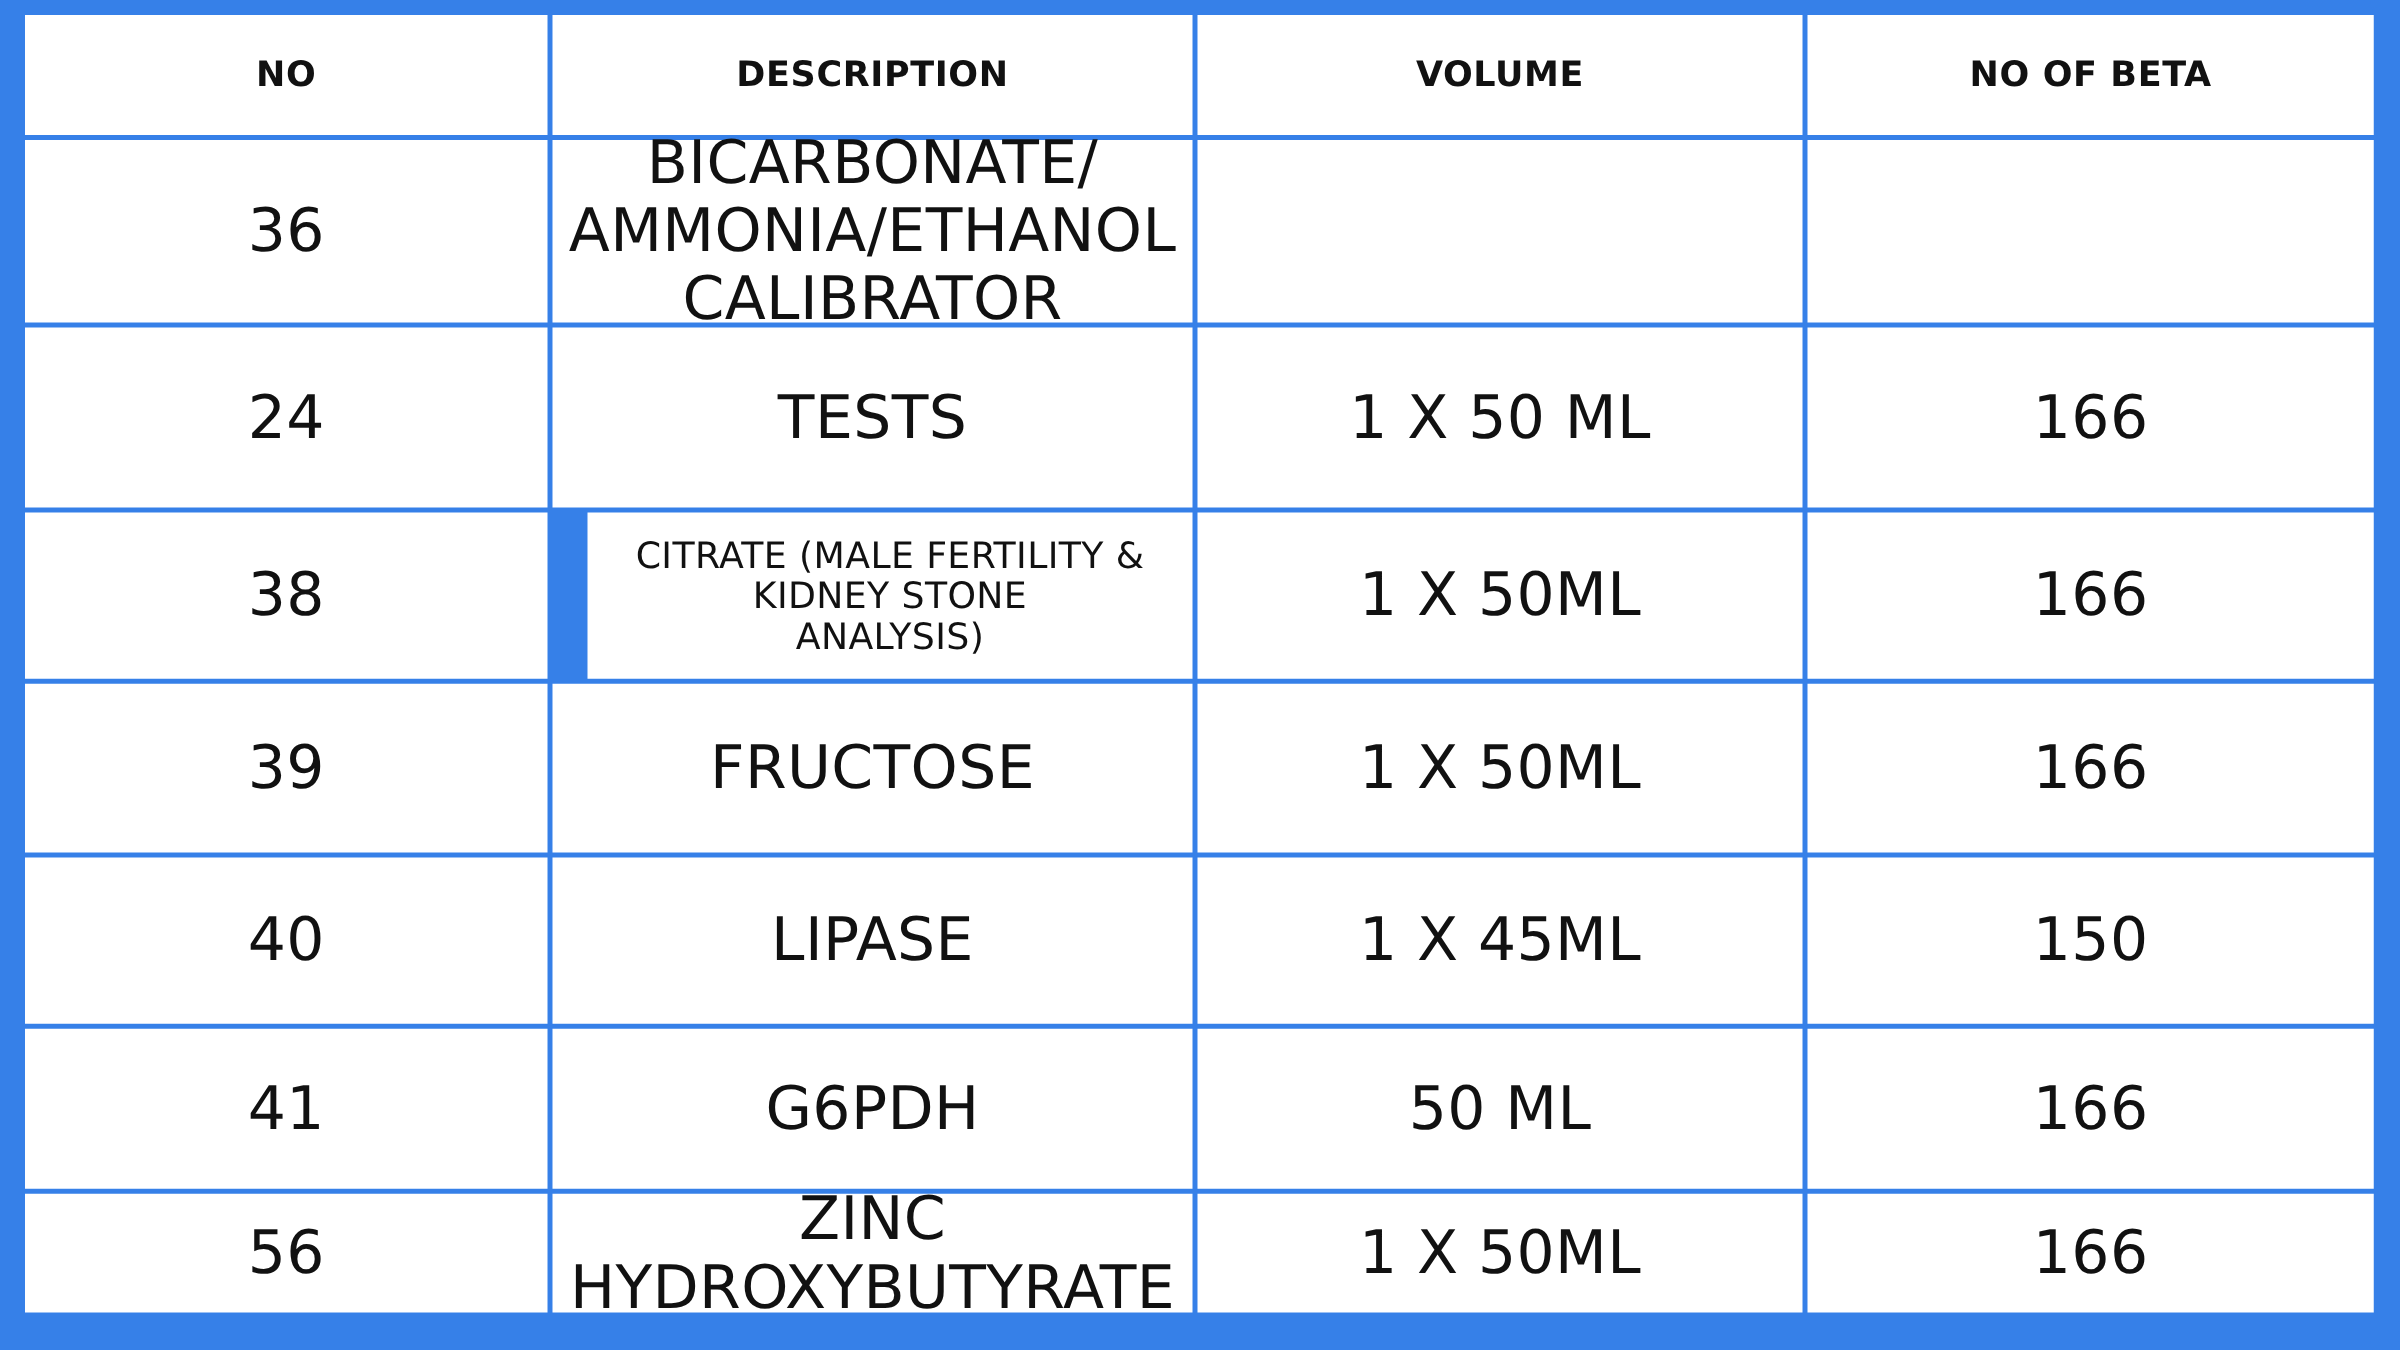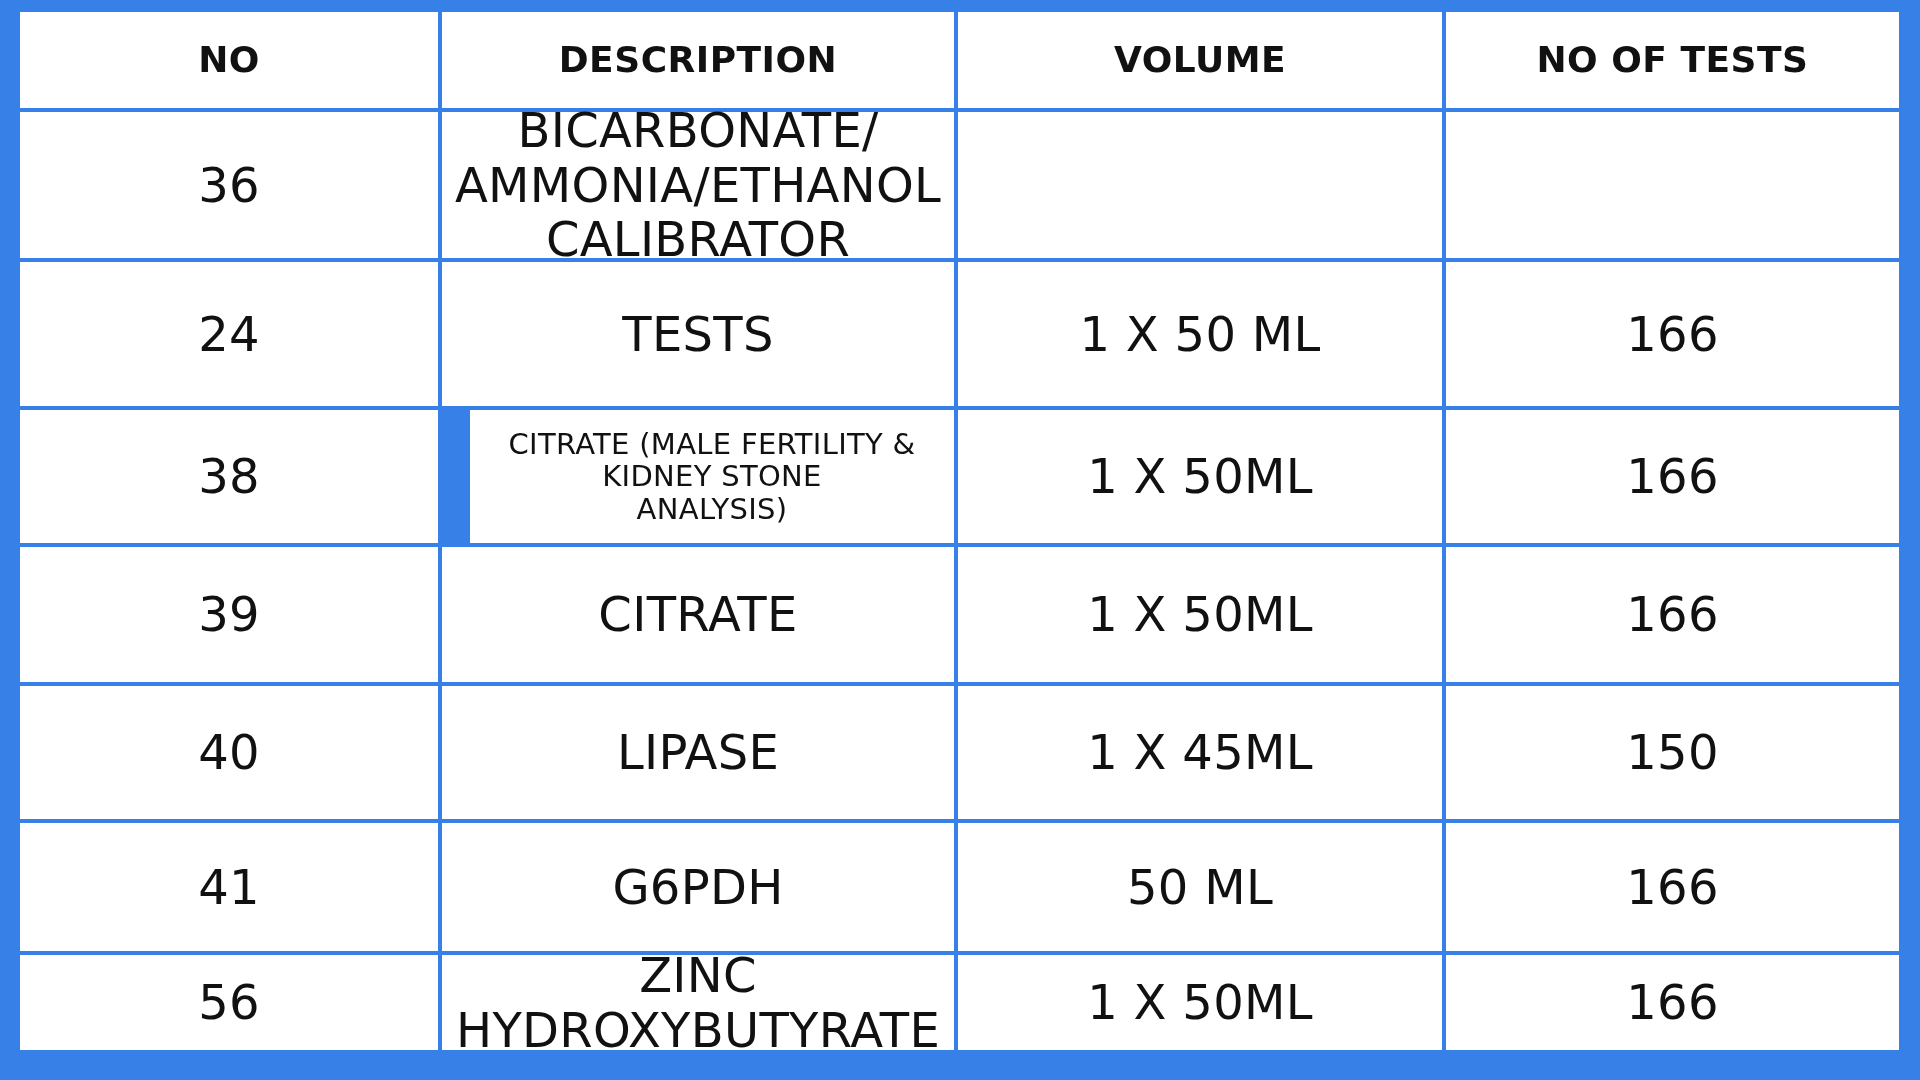--- a/index.html
+++ b/index.html
@@ -43,41 +43,41 @@
     font-weight: 500;
     letter-spacing: 0.3px;
     white-space: pre-line;
     line-height: 1.14;
     padding: 0 14px;
     box-sizing: border-box;
   }
 
   .cell.header {
     font-weight: 800;
-    font-size: 36px;
+    font-size: 28px;
     letter-spacing: 0.5px;
   }
 
   .cell.desc-small {
     font-size: 29px;
     line-height: 1.12;
     margin-left: 28px;
   }
 </style>
 </head>
 <body>
 
 <div class="frame">
   <div class="grid">
 
     <div class="row">
       <div class="cell header">NO</div>
       <div class="cell header">DESCRIPTION</div>
       <div class="cell header">VOLUME</div>
-      <div class="cell header">NO OF TESTS</div>
+      <div class="cell header">NO OF BETA</div>
     </div>
 
     <div class="row">
       <div class="cell">36</div>
       <div class="cell">BICARBONATE/
 AMMONIA/ETHANOL
 CALIBRATOR</div>
       <div class="cell"></div>
       <div class="cell"></div>
     </div>
@@ -93,21 +93,21 @@
       <div class="cell">38</div>
       <div class="cell desc-small">CITRATE (MALE FERTILITY &amp;
 KIDNEY STONE
 ANALYSIS)</div>
       <div class="cell">1 X 50ML</div>
       <div class="cell">166</div>
     </div>
 
     <div class="row">
       <div class="cell">39</div>
-      <div class="cell">CITRATE</div>
+      <div class="cell">FRUCTOSE</div>
       <div class="cell">1 X 50ML</div>
       <div class="cell">166</div>
     </div>
 
     <div class="row">
       <div class="cell">40</div>
       <div class="cell">LIPASE</div>
       <div class="cell">1 X 45ML</div>
       <div class="cell">150</div>
     </div>

